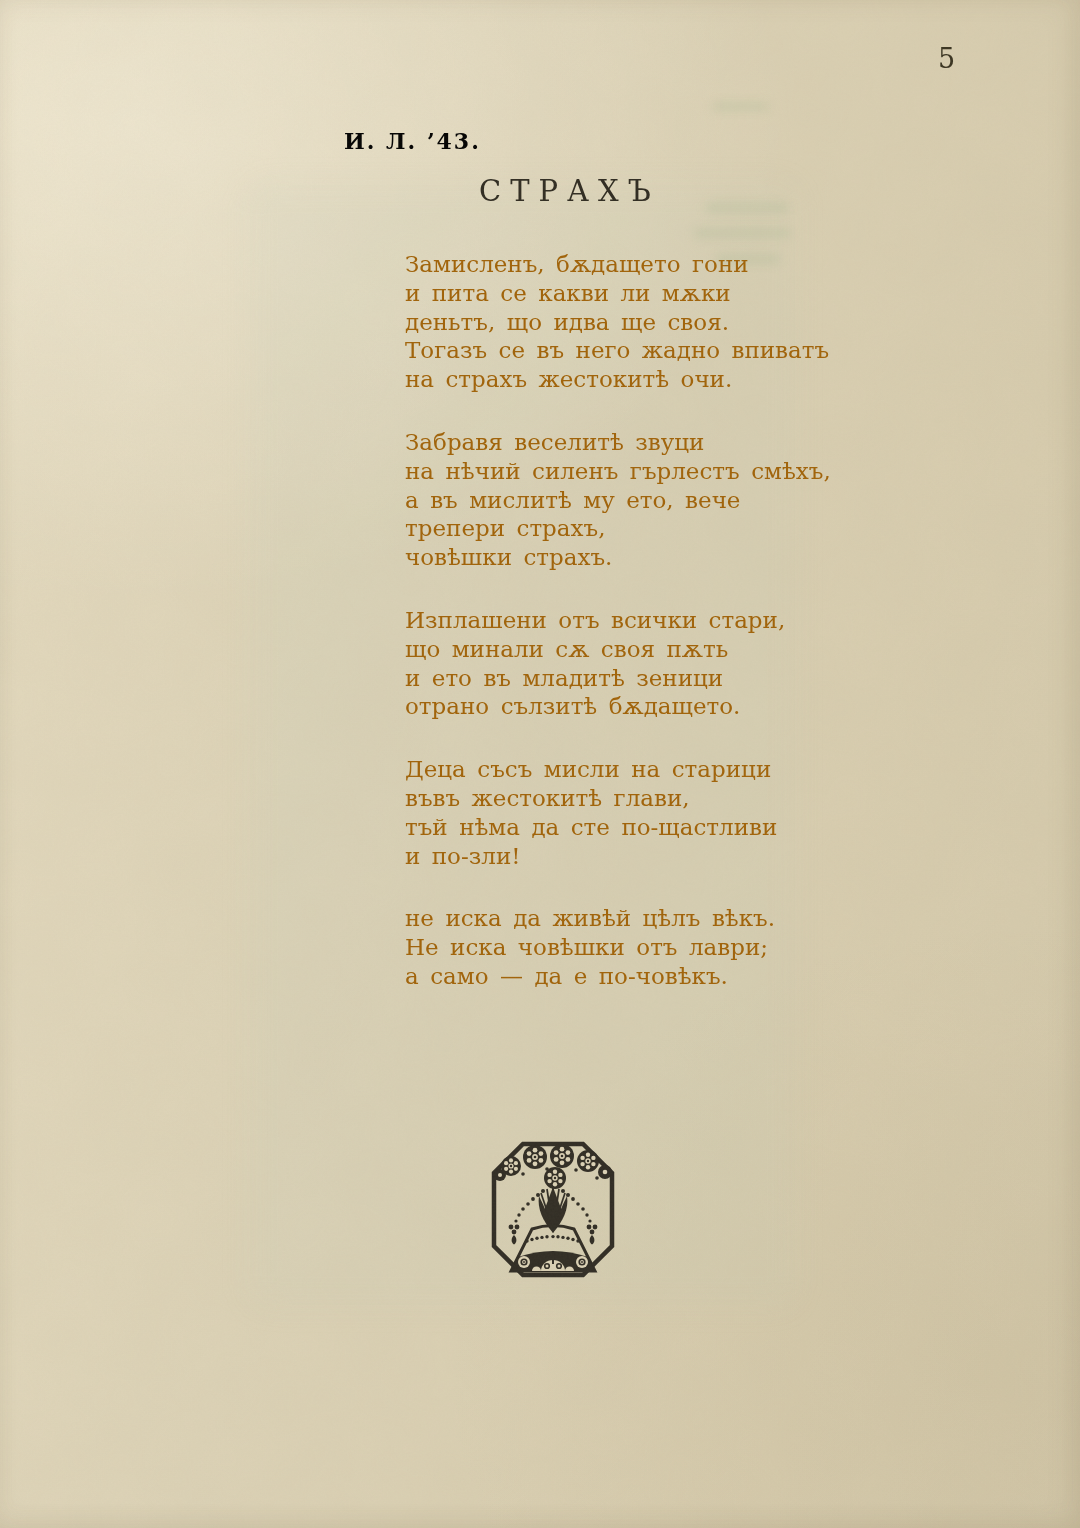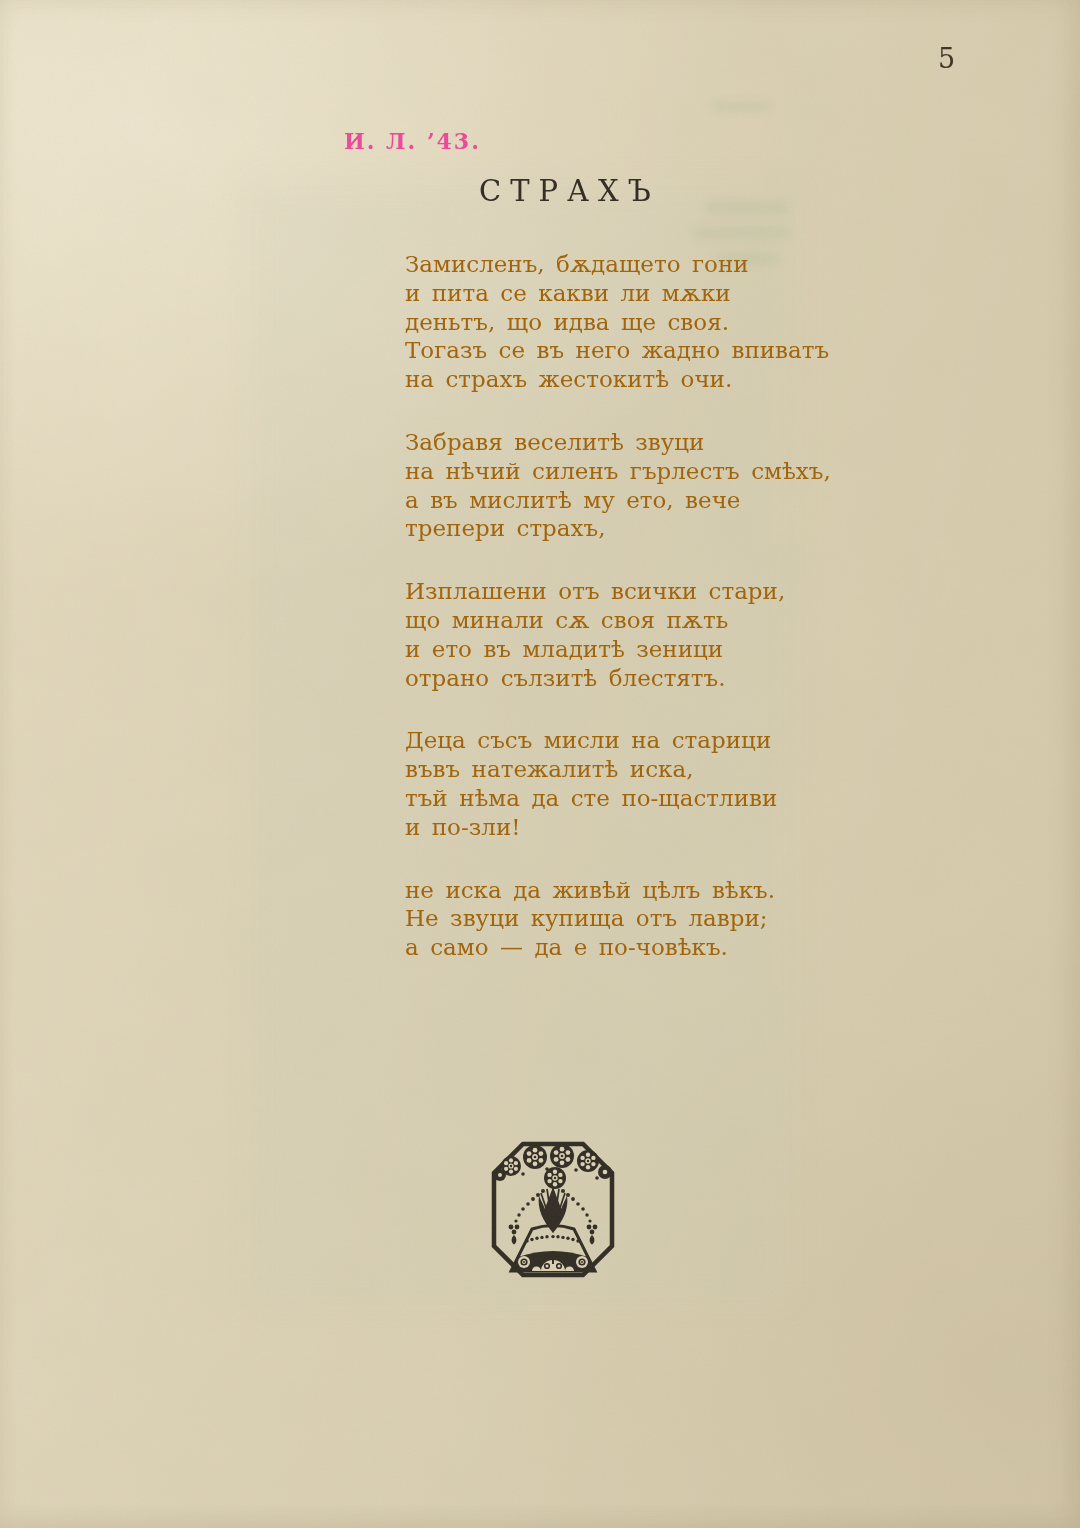--- a/index.html
+++ b/index.html
@@ -61,21 +61,21 @@
     color: #38321f;
     letter-spacing: 1px;
   }
 
   .attribution {
     position: absolute;
     left: 344px;
     top: 128px;
     font-size: 22px;
     font-weight: 700;
-    color: #ec4899;
+    color: #000000;
     letter-spacing: 2px;
   }
 
   .poem-title {
     position: absolute;
     left: 479px;
     top: 174px;
     font-size: 29px;
     font-weight: 400;
     color: #2e2a20;
@@ -125,36 +125,37 @@
       <div class="poem-line">и пита се какви ли мѫки</div>
       <div class="poem-line">деньтъ, що идва ще своя.</div>
       <div class="poem-line">Тогазъ се въ него жадно впиватъ</div>
       <div class="poem-line">на страхъ жестокитѣ очи.</div>
     </div>
     <div class="stanza">
       <div class="poem-line">Забравя веселитѣ звуци</div>
       <div class="poem-line">на нѣчий силенъ гърлестъ смѣхъ,</div>
       <div class="poem-line">а въ мислитѣ му ето, вече</div>
       <div class="poem-line">трепери страхъ,</div>
+      <div class="poem-line">човѣшки страхъ.</div>
     </div>
     <div class="stanza">
       <div class="poem-line">Изплашени отъ всички стари,</div>
       <div class="poem-line">що минали сѫ своя пѫть</div>
       <div class="poem-line">и ето въ младитѣ зеници</div>
-      <div class="poem-line">отрано сълзитѣ блестятъ.</div>
+      <div class="poem-line">отрано сълзитѣ бѫдащето.</div>
     </div>
     <div class="stanza">
       <div class="poem-line">Деца съсъ мисли на старици</div>
-      <div class="poem-line">въвъ натежалитѣ иска,</div>
+      <div class="poem-line">въвъ жестокитѣ глави,</div>
       <div class="poem-line">тъй нѣма да сте по-щастливи</div>
       <div class="poem-line">и по-зли!</div>
     </div>
     <div class="stanza">
       <div class="poem-line">не иска да живѣй цѣлъ вѣкъ.</div>
-      <div class="poem-line">Не звуци купища отъ лаври;</div>
+      <div class="poem-line">Не иска човѣшки отъ лаври;</div>
       <div class="poem-line">а само — да е по-човѣкъ.</div>
     </div>
   </div>
 
 <svg class="ornament" viewBox="0 0 124 138" xmlns="http://www.w3.org/2000/svg">
   <g fill="#2f2b23" stroke="none">
 
     <path d="M32 3 H92 L121 32 V105 L92 134 H32 L3 105 V32 Z" fill="none" stroke="#2f2b23" stroke-width="4.5"></path>
 
     <g>

